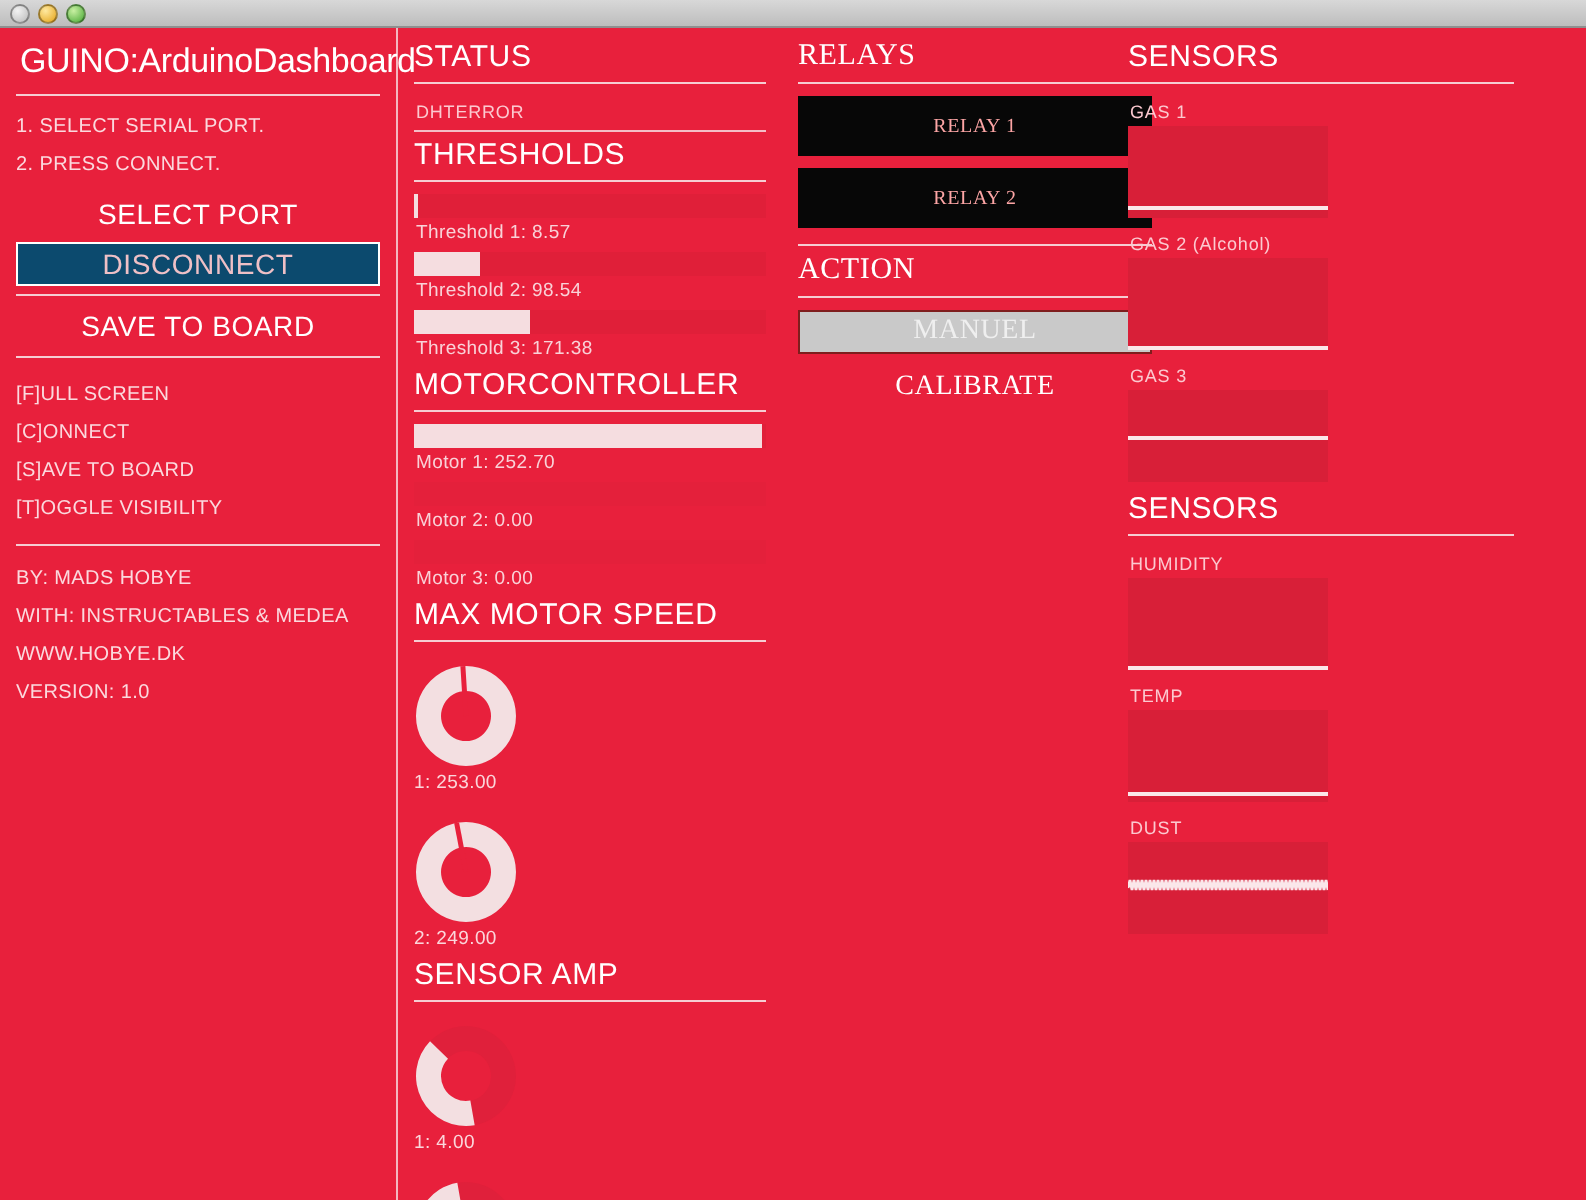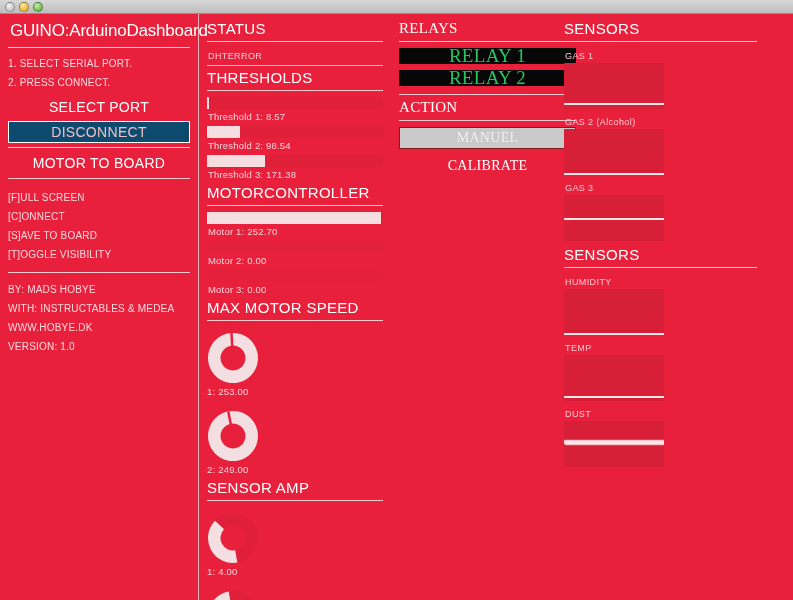--- a/index.html
+++ b/index.html
@@ -88,23 +88,23 @@
     user-select: none;
     cursor: pointer;
   }
   .btn.hot {
     background: #0c4a6e;
     color: #efc0c6;
     border: 1px solid #ffffff;
   }
   .btn.dark {
     background: #070707;
-    color: #22c55e;
-    height: 16px;
-    font-size: 19px;
+    color: #fca5a5;
+    height: 30px;
+    font-size: 10px;
   }
   .btn.gray {
     background: #c9c9c9;
     color: #efefef;
     border: 1px solid #7f1d1d;
   }
   .btn-sep { height: 1px; background: #f6ccd2; margin: 4px 0; }
   .btn-gap { height: 4px; }
 
   
@@ -172,21 +172,21 @@
       <div class="app-title">GUINO:ArduinoDashboard</div>
       <div class="hr"></div>
       <div class="small">1. SELECT SERIAL PORT.</div>
       <div class="small">2. PRESS CONNECT.</div>
 
       <div class="btn-gap"></div>
       <div class="btn">SELECT PORT</div>
       <div style="height:3px"></div>
       <div class="btn hot">DISCONNECT</div>
       <div class="btn-sep"></div>
-      <div class="btn">MOTOR TO BOARD</div>
+      <div class="btn">SAVE TO BOARD</div>
       <div class="btn-sep"></div>
 
       <div style="height:5px"></div>
       <div class="small">[F]ULL SCREEN</div>
       <div class="small">[C]ONNECT</div>
       <div class="small">[S]AVE TO BOARD</div>
       <div class="small">[T]OGGLE VISIBILITY</div>
 
       <div class="hr" style="margin:8px 0 7px 0"></div>
 

